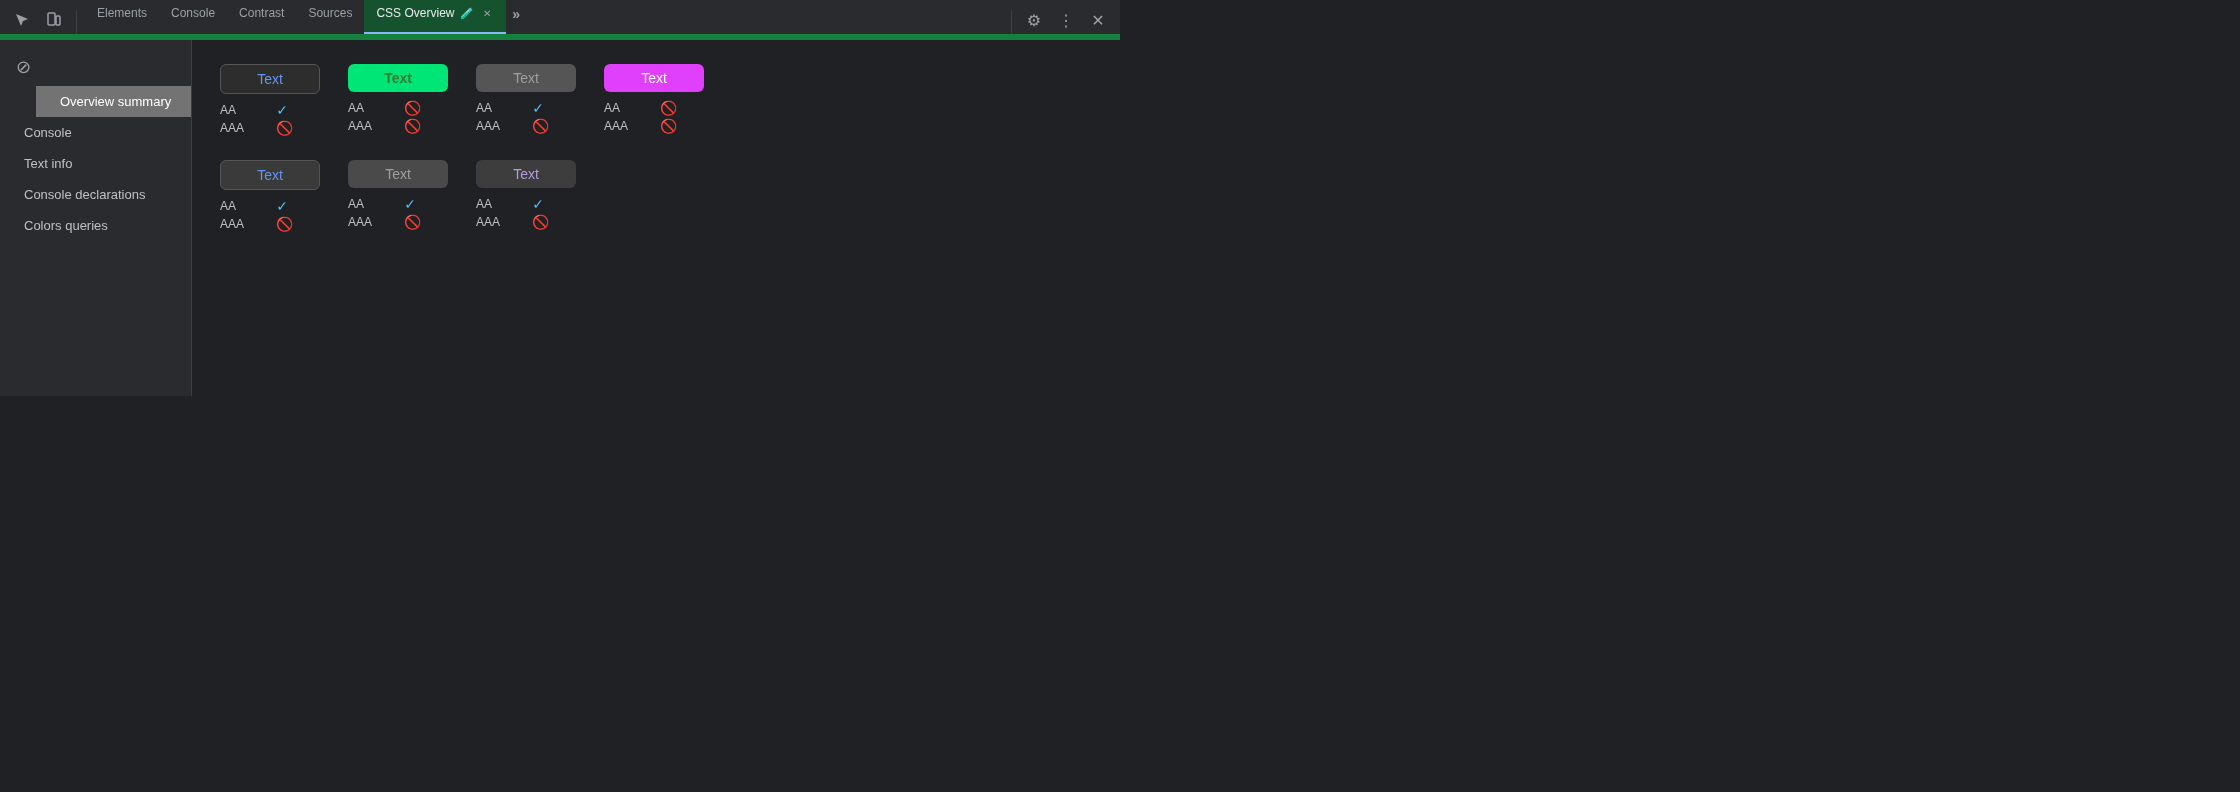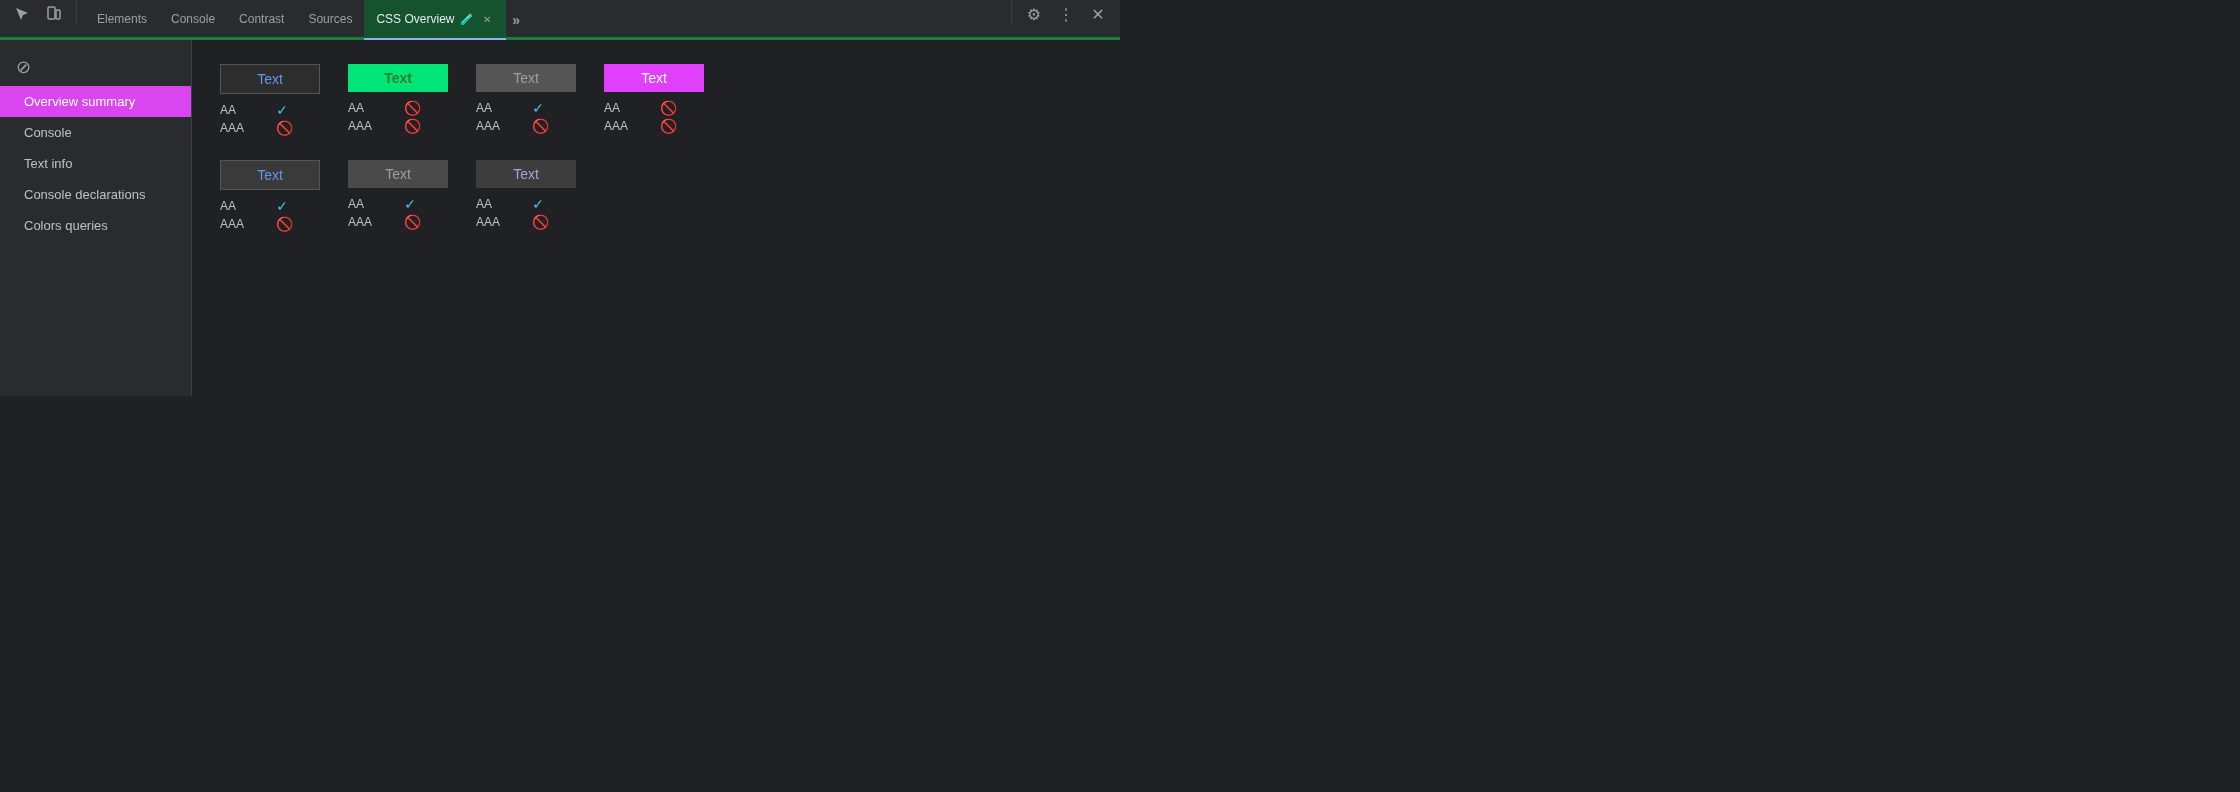--- a/index.html
+++ b/index.html
@@ -10,23 +10,23 @@
       font-family: -apple-system, BlinkMacSystemFont, 'Segoe UI', sans-serif;
       font-size: 13px;
       width: 1120px;
       height: 396px;
       overflow: hidden;
     }
 
     
     .toolbar {
       display: flex;
-      align-items: flex-start;
+      align-items: flex-end;
       background: #292b2e;
-      border-bottom: 3px solid #15803d;
+      border-bottom: 6px solid #15803d;
       height: 40px;
       padding: 0 8px;
       gap: 4px;
     }
 
     .toolbar-icon-btn {
       background: none;
       border: none;
       color: #9aa0a6;
       cursor: pointer;
@@ -132,22 +132,23 @@
     }
 
     .sidebar-item {
       padding: 8px 16px 8px 24px;
       cursor: pointer;
       color: #bdc1c6;
       font-size: 13px;
       border-radius: 0;
     }
     .sidebar-item.active {
-      background: #d946ef;
+      background: #737373;
       color: #fff;
+      margin-left: 36px;
     }
 
     
     .content {
       flex: 1;
       padding: 24px 28px;
       overflow-y: auto;
       background: #202124;
     }
 
@@ -172,21 +173,21 @@
     }
 
     .contrast-item {
       display: flex;
       flex-direction: column;
       gap: 8px;
       min-width: 100px;
     }
 
     .contrast-btn {
-      border-radius: 0;
+      border-radius: 6px;
       padding: 6px 18px;
       font-size: 14px;
       font-weight: 500;
       cursor: pointer;
       border: none;
       min-width: 90px;
       text-align: center;
     }
 
     .contrast-checks {

